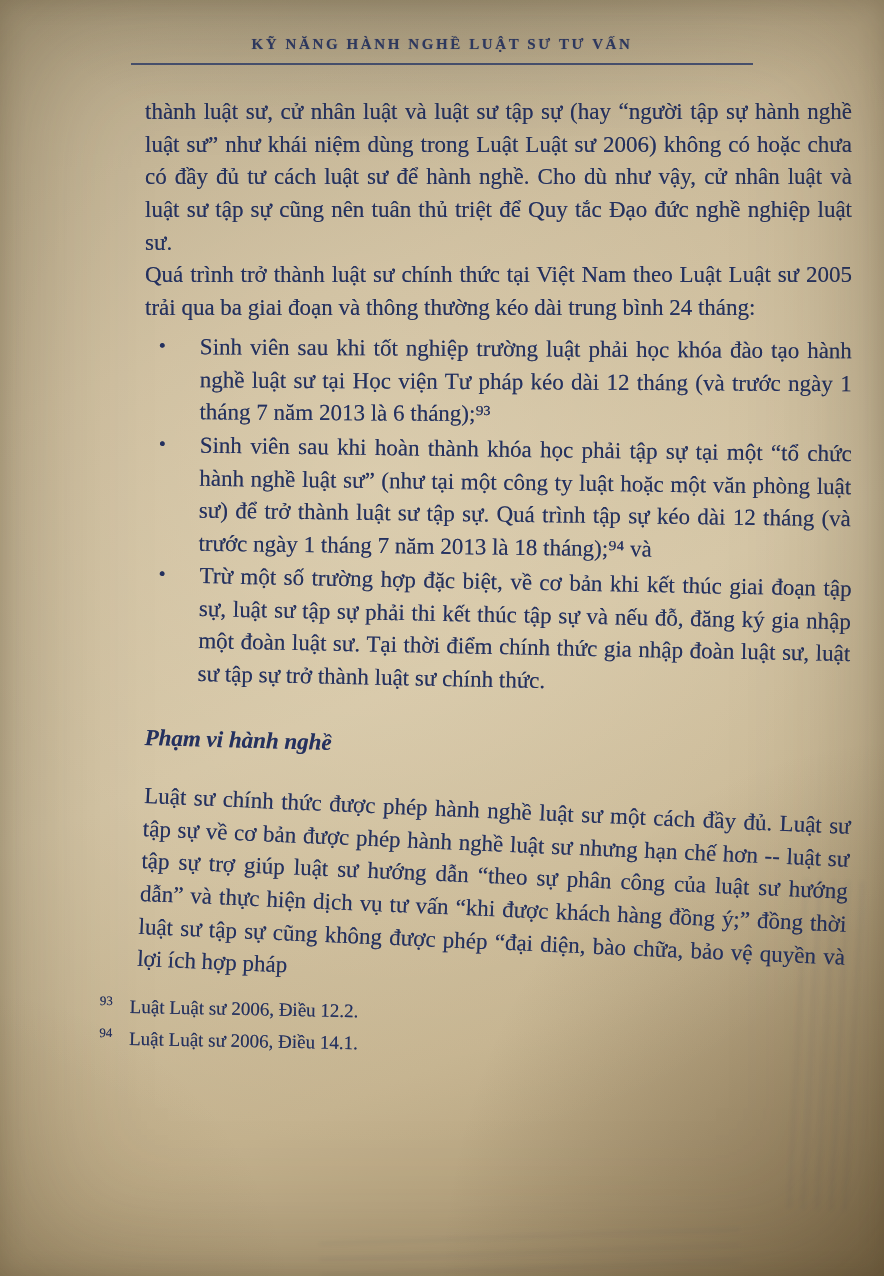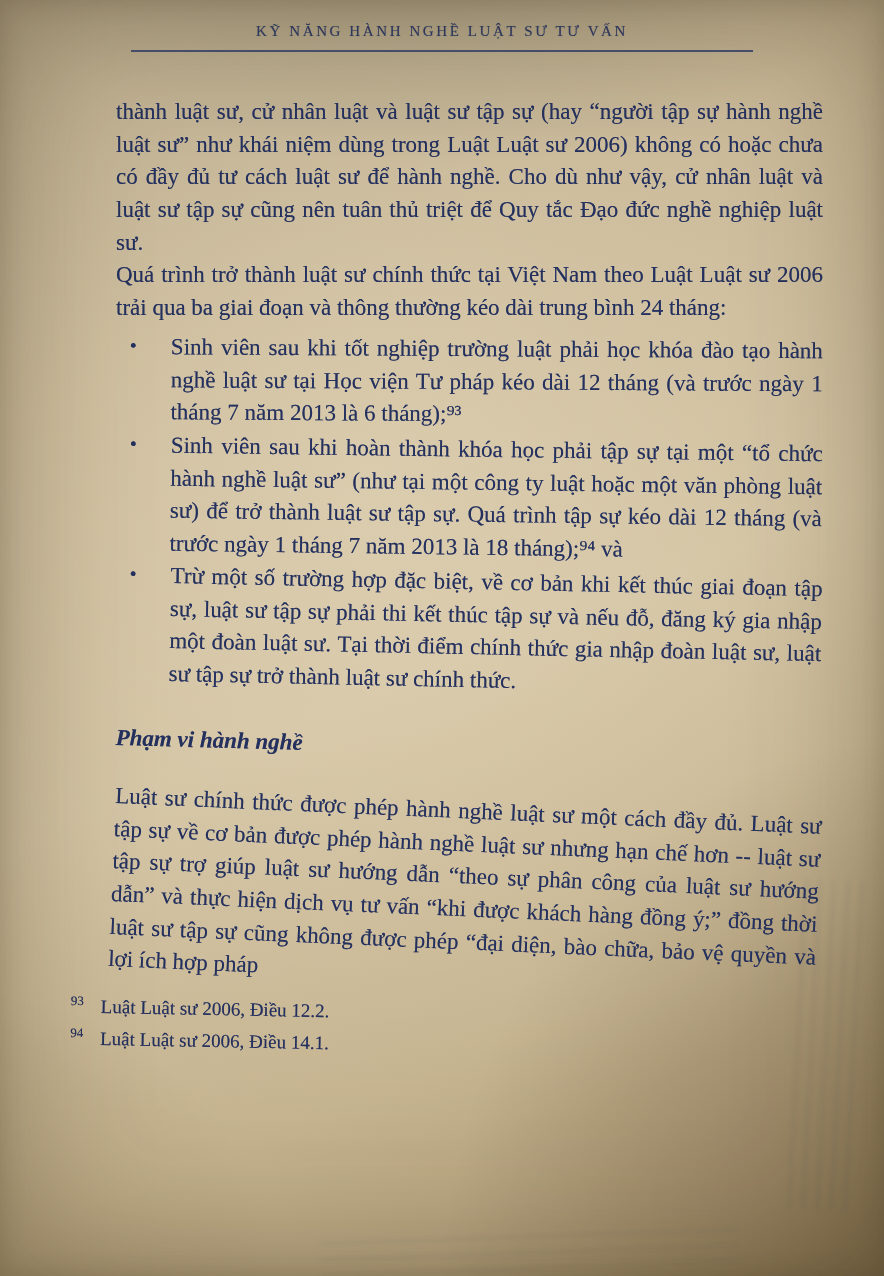--- a/index.html
+++ b/index.html
@@ -22,39 +22,39 @@
       linear-gradient(158deg, #b3a485 0%, #c6b594 26%, #cfbf9e 52%, #c4b28e 76%, #a6926e 100%);
   }
   .page::after {
     content: "";
     position: absolute;
     inset: 0;
     pointer-events: none;
     box-shadow: inset 0 0 140px rgba(58,44,20,0.38), inset 0 0 26px rgba(58,44,20,0.18);
   }
   .running-header {
-    padding-top: 23px;
+    padding-top: 36px;
     text-align: center;
     font-size: 15px;
-    font-weight: normal;
+    font-weight: bold;
     letter-spacing: 2.6px;
     color: #2d3a66;
     text-shadow: 0 0 1px rgba(45,58,102,0.45);
   }
   .header-rule {
     margin: 10px auto 0 auto;
     width: 622px;
     height: 2px;
     background: #33416d;
     opacity: 0.85;
   }
   .content {
     position: absolute;
     top: 96px;
-    left: 71px;
+    left: 100px;
     width: 752px;
     font-size: 23px;
     line-height: 1.42;
     text-shadow: 0 0 0.6px rgba(36,49,95,0.55);
   }
   .para {
     margin: 0 0 0 45px;
     text-align: justify;
   }
   .section-heading {
@@ -146,21 +146,21 @@
 
   <div class="running-header">KỸ NĂNG HÀNH NGHỀ LUẬT SƯ TƯ VẤN</div>
 
   <div class="header-rule"></div>
 
   <div class="content">
 
     <p class="para">thành luật sư, cử nhân luật và luật sư tập sự (hay “người tập sự hành nghề luật sư” như khái niệm dùng trong Luật Luật sư 2006) không có hoặc chưa có đầy đủ tư cách luật sư để hành nghề. Cho dù như vậy, cử nhân luật và luật sư tập sự cũng nên tuân thủ triệt để Quy tắc Đạo đức nghề nghiệp luật sư.</p>
 
 
-    <p class="para">Quá trình trở thành luật sư chính thức tại Việt Nam theo Luật Luật sư 2006 trải qua ba giai đoạn và thông thường kéo dài trung bình 24 tháng:</p>
+    <p class="para">Quá trình trở thành luật sư chính thức tại Việt Nam theo Luật Luật sư 2005 trải qua ba giai đoạn và thông thường kéo dài trung bình 24 tháng:</p>
 
     <ul class="bullet-list">
       <li class="bullet-item tilt-1">
         <span class="bullet-marker">•</span>
         <span>Sinh viên sau khi tốt nghiệp trường luật phải học khóa đào tạo hành nghề luật sư tại Học viện Tư pháp kéo dài 12 tháng (và trước ngày 1 tháng 7 năm 2013 là 6 tháng);⁹³</span>
       </li>
       <li class="bullet-item tilt-2">
         <span class="bullet-marker">•</span>
         <span>Sinh viên sau khi hoàn thành khóa học phải tập sự tại một “tổ chức hành nghề luật sư” (như tại một công ty luật hoặc một văn phòng luật sư) để trở thành luật sư tập sự. Quá trình tập sự kéo dài 12 tháng (và trước ngày 1 tháng 7 năm 2013 là 18 tháng);⁹⁴ và</span>
       </li>

